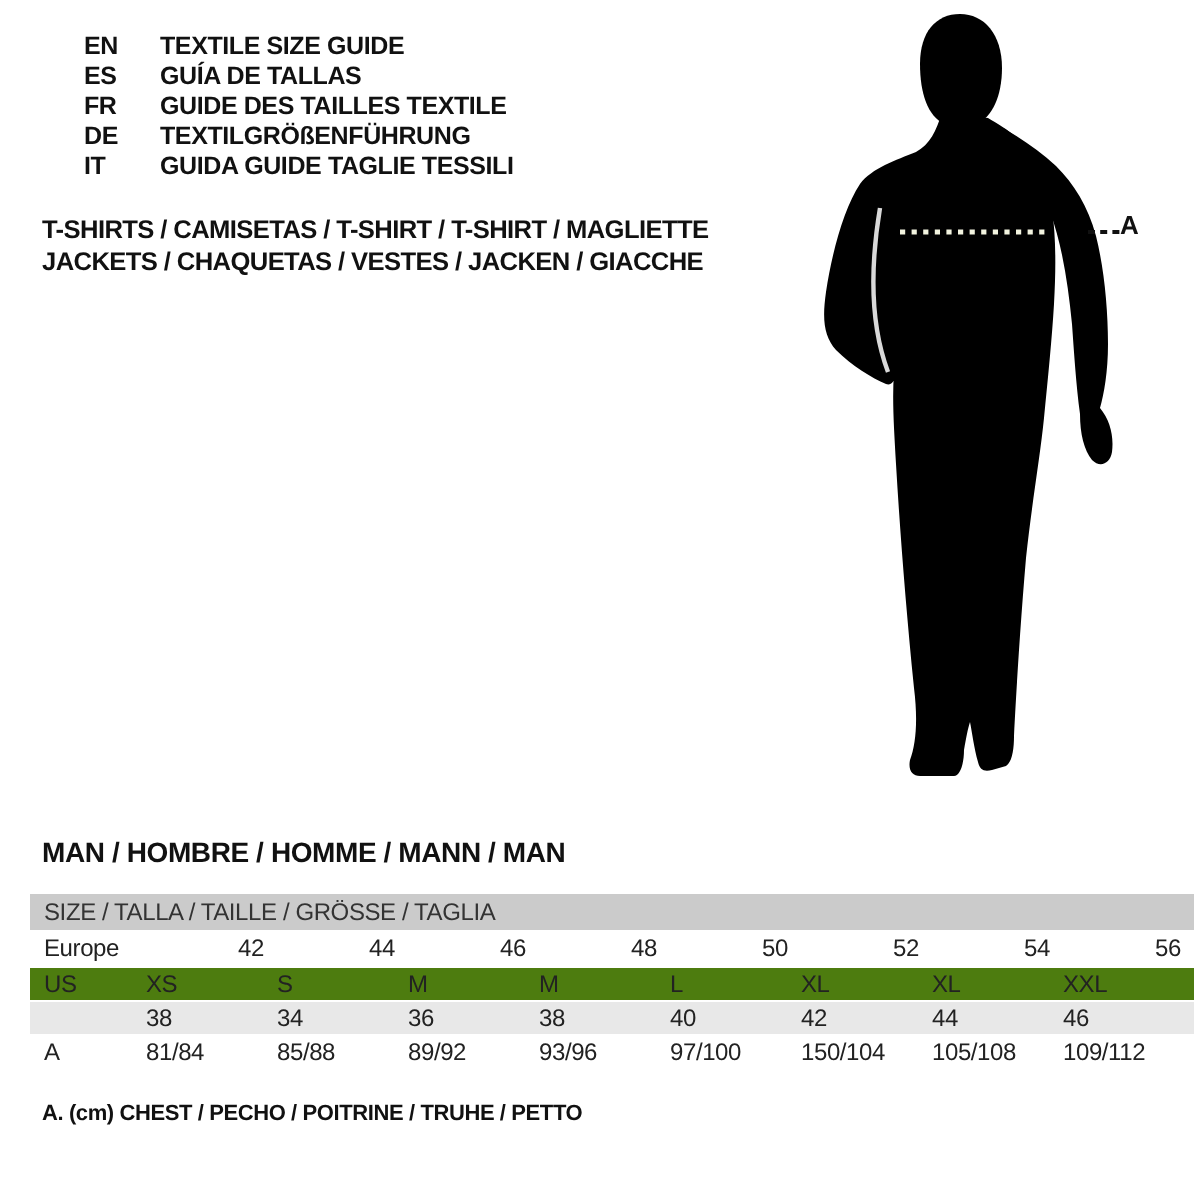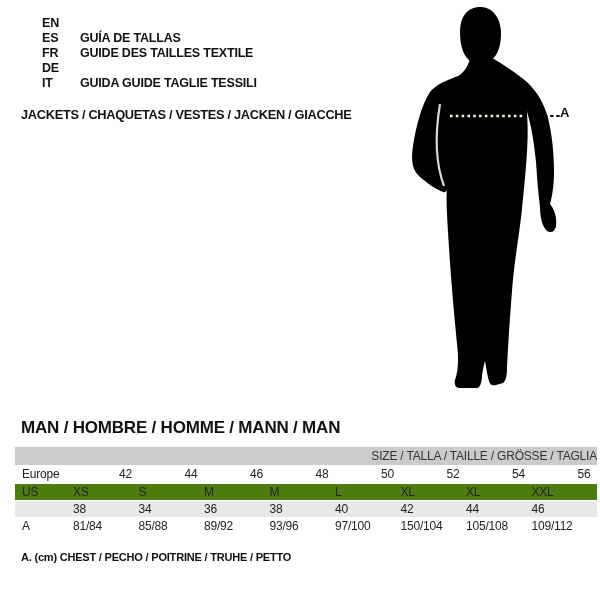--- a/index.html
+++ b/index.html
@@ -20,27 +20,27 @@
   
   .categories { position:absolute; left:21px; top:107px; }
   .cat-line { font-size:12.8px; font-weight:700; line-height:15.6px; white-space:nowrap; letter-spacing:-0.3px; }
 
   
   .figure-wrap { position:absolute; left:404px; top:4px; width:162px; height:390px; }
   .figure-wrap svg { display:block; width:162px; height:390px; }
   .chest-label { position:absolute; left:560px; top:105px; font-size:13px; font-weight:700; }
 
   
-  .section-title { position:absolute; left:21px; top:418px; font-size:17px; font-weight:700; white-space:nowrap; }
+  .section-title { position:absolute; left:21px; top:418px; font-size:14px; font-weight:700; white-space:nowrap; }
 
   
   .size-table { position:absolute; left:15px; top:447px; width:582px; }
   .t-header {
     background:#cbcbcb; color:#333; font-size:12px; font-weight:400;
-    height:18px; line-height:18px; padding-left:7px; margin-bottom:1px;text-align:right;
+    height:18px; line-height:18px; padding-left:7px; margin-bottom:1px;
   }
   .t-row {
     display:grid; grid-template-columns:58px repeat(8, 1fr);
     height:16px; line-height:16px; margin-bottom:1px;
     font-size:12px; color:#222;
   }
   .t-row.row-europe { height:17px; line-height:17px;gap:46px; }
   .t-label { text-align:left; padding-left:7px; }
   .t-cell { text-align:left; }
   .bg-white { background:#ffffff; }
@@ -51,39 +51,42 @@
   .footnote { position:absolute; left:21px; top:551px; font-size:11px; font-weight:700; white-space:nowrap; }
 </style>
 </head>
 <body>
 
 <div class="canvas">
 
   <div class="lang-list">
     <div class="lang-row">
       <span class="lang-code">EN</span>
+      <span class="lang-label">TEXTILE SIZE GUIDE</span>
     </div>
     <div class="lang-row">
       <span class="lang-code">ES</span>
       <span class="lang-label">GUÍA DE TALLAS</span>
     </div>
     <div class="lang-row">
       <span class="lang-code">FR</span>
       <span class="lang-label">GUIDE DES TAILLES TEXTILE</span>
     </div>
     <div class="lang-row">
       <span class="lang-code">DE</span>
+      <span class="lang-label">TEXTILGRÖßENFÜHRUNG</span>
     </div>
     <div class="lang-row">
       <span class="lang-code">IT</span>
       <span class="lang-label">GUIDA GUIDE TAGLIE TESSILI</span>
     </div>
   </div>
 
   <div class="categories">
+    <div class="cat-line">T-SHIRTS / CAMISETAS / T-SHIRT / T-SHIRT / MAGLIETTE</div>
     <div class="cat-line">JACKETS / CHAQUETAS / VESTES / JACKEN / GIACCHE</div>
   </div>
 
   <div class="figure-wrap">
     <svg viewBox="0 0 162 390" xmlns="http://www.w3.org/2000/svg">
 
       <path d="M76,3 C88,3 97,13 97,30 C97,44 92,55 84,58 L68,58 C60,54 56,43 56,28 C56,12 64,3 76,3 Z" fill="#000"></path>
 
       <path d="M67,52
                C64,62 61,68 54,72

